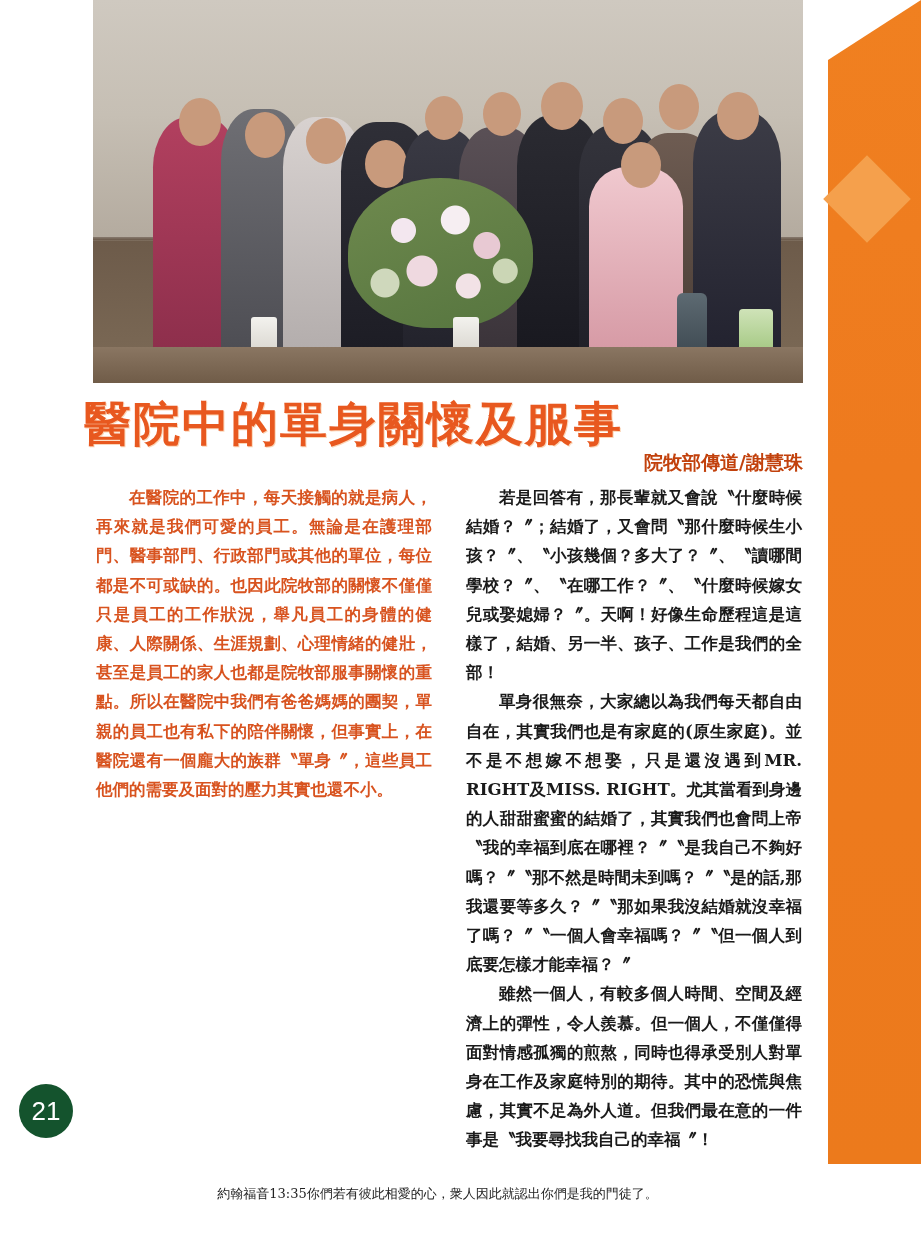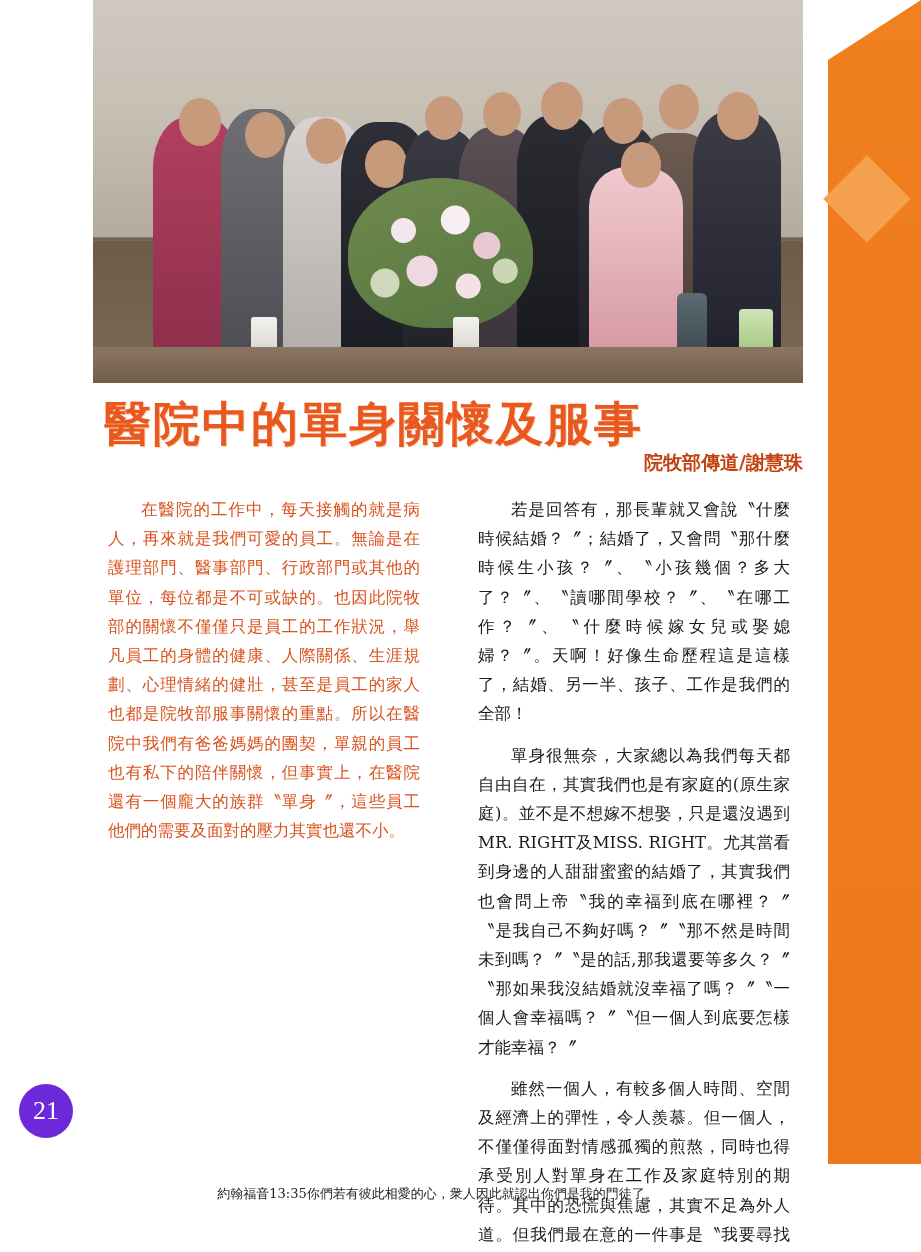--- a/index.html
+++ b/index.html
@@ -91,26 +91,26 @@
     writing-mode: vertical-rl;
     font-family: "Liberation Sans", sans-serif;
   }
   .page-badge {
     position: absolute;
     top: 1084px;
     left: 19px;
     width: 54px;
     height: 54px;
     border-radius: 50%;
-    background: #6d28d9;
+    background: #14532d;
     color: #ffffff;
     font-size: 26px;
     line-height: 54px;
     text-align: center;
-    font-family: Liberation Serif, serif;
+    font-family: Liberation Sans, sans-serif;
   }
 
   
   .photo {
     position: absolute;
     top: 0;
     left: 93px;
     width: 710px;
     height: 383px;
     overflow: hidden;
@@ -186,21 +186,21 @@
     width: 34px;
     height: 48px;
     border-radius: 4px 4px 8px 8px;
     background: linear-gradient(180deg,#cfe3b8,#9fc57c);
   }
 
   
   .headline {
     position: absolute;
     top: 393px;
-    left: 104px;
+    left: 84px;
     font-size: 47px;
     letter-spacing: 2px;
     color: #e8581f;
     font-family: "DejaVu Serif", "Liberation Serif", serif;
     font-weight: bold;
     text-shadow: 1px 1px 0 #fbd7b9;
   }
   .byline {
     position: absolute;
     top: 450px;
@@ -217,21 +217,21 @@
   .col {
     position: absolute;
     top: 483px;
     width: 336px;
     font-size: 16.5px;
     line-height: 29.2px;
     text-align: justify;
     text-justify: inter-character;
     font-family: "DejaVu Serif", "Liberation Serif", serif;
   }
-  .col p { margin: 12px; text-indent: 2em; }
+  .col p { margin: 0; text-indent: 2em; font-weight: bold; }
   .col-left  { left: 96px; color: #d8531f; }
   .col-right { left: 466px; color: #1a1a1a; }
   .col-left-black { color: #1a1a1a; }
 
   .footer-verse {
     position: absolute;
     top: 1185px;
     left: 84px;
     width: 707px;
     text-align: center;

